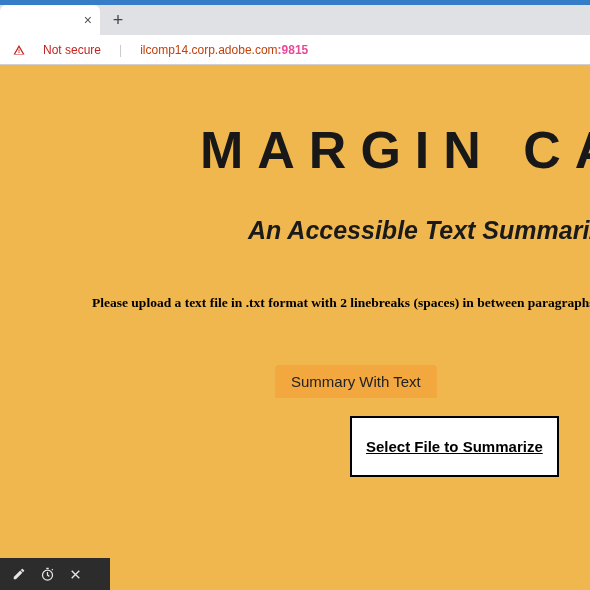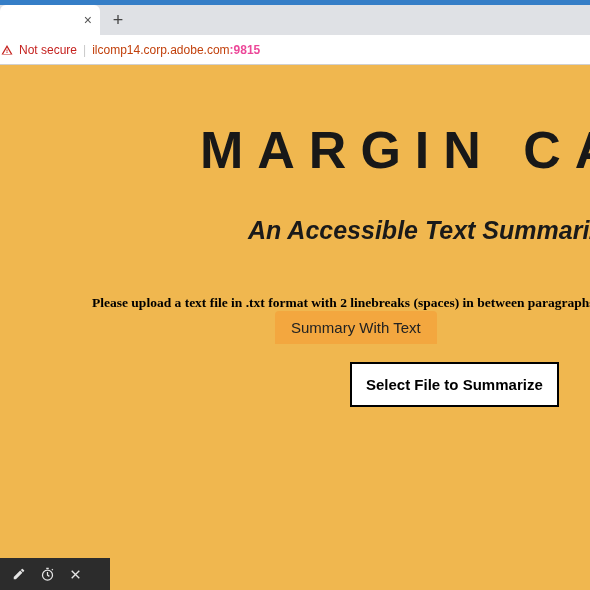--- a/index.html
+++ b/index.html
@@ -32,22 +32,22 @@
     display: flex; align-items: center; justify-content: center;
     font-size: 18px; color: #444; margin-left: 6px; cursor: pointer;
   }
 
   .addrbar {
     height: 30px;
     background: #fff;
     border-bottom: 1px solid #d0d0d0;
     display: flex;
     align-items: center;
-    padding: 0 1px;
-    gap: 6px;
+    padding: 0 13px;
+    gap: 18px;
     font-size: 12px;
   }
   .warn-icon svg { display:block; }
   .not-secure { color: #c5221f; }
   .divider { color: #c9c9c9; }
   .host { color: #c2410c; }
   .port { color: #ec4899; font-weight: bold; }
 
   .page {
     flex: 1;
@@ -78,20 +78,21 @@
     font-size: 13.5px;
     font-weight: 700;
     color: #000;
     white-space: nowrap;
     margin-top: 50px;
     margin-left: 92px;
     font-family: "Times New Roman", serif;
   }
 
   .tabs-row {
+    margin-top: 54px;
     margin-left: 275px;
     display: flex;
     gap: 0;
     white-space: nowrap;
   }
   .seg {
     padding: 8px 16px;
     font-size: 15px;
     border-radius: 4px 4px 0 0;
   }
@@ -106,25 +107,26 @@
     margin-left: 6px;
   }
 
   .file-btn-wrap {
     margin-top: 18px;
     margin-left: 350px;
   }
   .file-btn {
     background: #fff;
     border: 2px solid #000;
-    padding: 12px 14px;
+    padding: 20px 14px;
     font-size: 15px;
     font-weight: 700;
     font-family: Arial, sans-serif;
     cursor: pointer;
+    text-decoration: underline;
   }
 
   .bottombar {
     position: absolute;
     bottom: 0; left: 0;
     height: 32px;
     width: 110px;
     background: #2c2c2c;
     display: flex;
     align-items: center;

